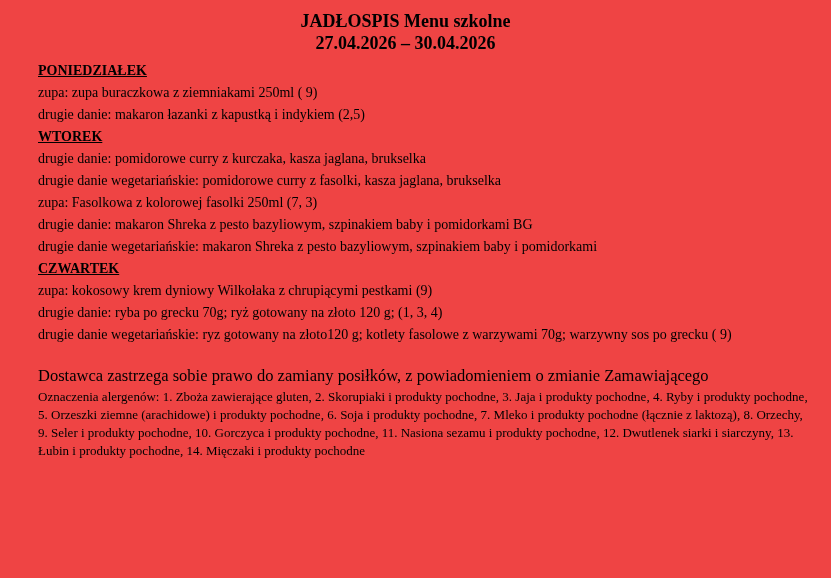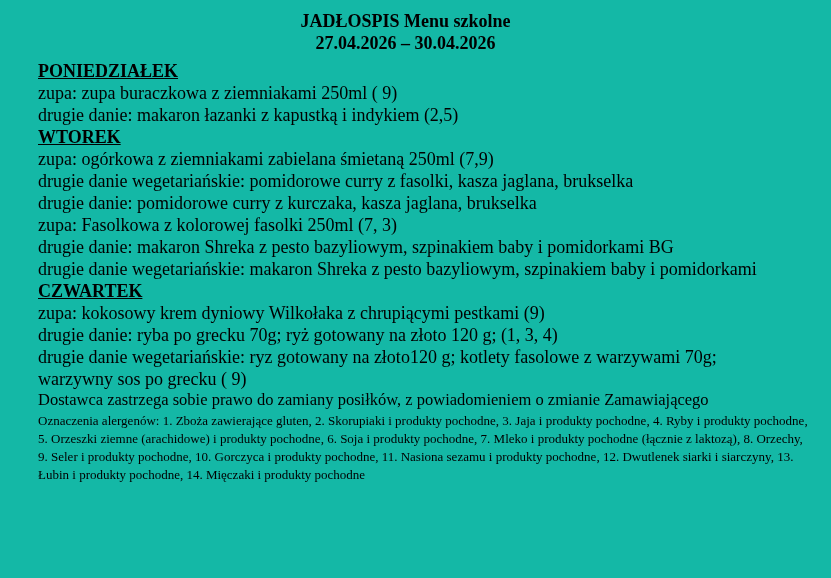--- a/index.html
+++ b/index.html
@@ -6,51 +6,52 @@
     margin: 0;
     padding: 0;
     background: #ffffff;
   }
   .page {
     position: relative;
     width: 831px;
     height: 578px;
     box-sizing: border-box;
     padding: 10px 20px 0 38px;
-    background: #14b8a6;
+    background: #ef4444;
     color: #000000;
     font-family: "Liberation Serif", "DejaVu Serif", serif;
     overflow: hidden;
   }
   .title-block {
     text-align: center;
     font-weight: bold;
     font-size: 18px;
     line-height: 22px;
     margin-bottom: 6px;
     width: 735px;
   }
   .menu {
     width: 745px;
-    font-size: 18px;
+    font-size: 14px;
     line-height: 22px;
   }
   .day-header {
     font-weight: bold;
   }
   .day-header .day-name {
     text-decoration: underline;
   }
   .menu-line .lbl {
     font-weight: normal;
   }
   .footer {
     width: 773px;
   }
   .disclaimer {
+    margin-top: 20px;
     font-size: 16.5px;
     line-height: 20px;
   }
   .allergens {
     font-size: 13px;
     line-height: 18px;
     margin-top: 2px;
   }
 </style>
 </head>
@@ -73,30 +74,26 @@
       </div>
       <div class="menu-line">
         <span class="lbl">drugie danie:</span>
         <span>makaron łazanki z kapustką i indykiem (2,5)</span>
       </div>
     </div>
 
     <div class="day-section">
       <div class="day-header"><span class="day-name">WTOREK</span></div>
       <div class="menu-line">
-        <span class="lbl">zupa:</span>
-        <span>ogórkowa z ziemniakami zabielana śmietaną 250ml (7,9)</span>
+        <span class="lbl">drugie danie:</span>
+        <span>pomidorowe curry z kurczaka, kasza jaglana, brukselka</span>
       </div>
       <div class="menu-line">
         <span class="lbl">drugie danie wegetariańskie:</span>
         <span>pomidorowe curry z fasolki, kasza jaglana, brukselka</span>
-      </div>
-      <div class="menu-line">
-        <span class="lbl">drugie danie:</span>
-        <span>pomidorowe curry z kurczaka, kasza jaglana, brukselka</span>
       </div>
     </div>
 
     <div class="day-section">
       <div class="menu-line">
         <span class="lbl">zupa:</span>
         <span>Fasolkowa z kolorowej fasolki 250ml (7, 3)</span>
       </div>
       <div class="menu-line">
         <span class="lbl">drugie danie:</span>

